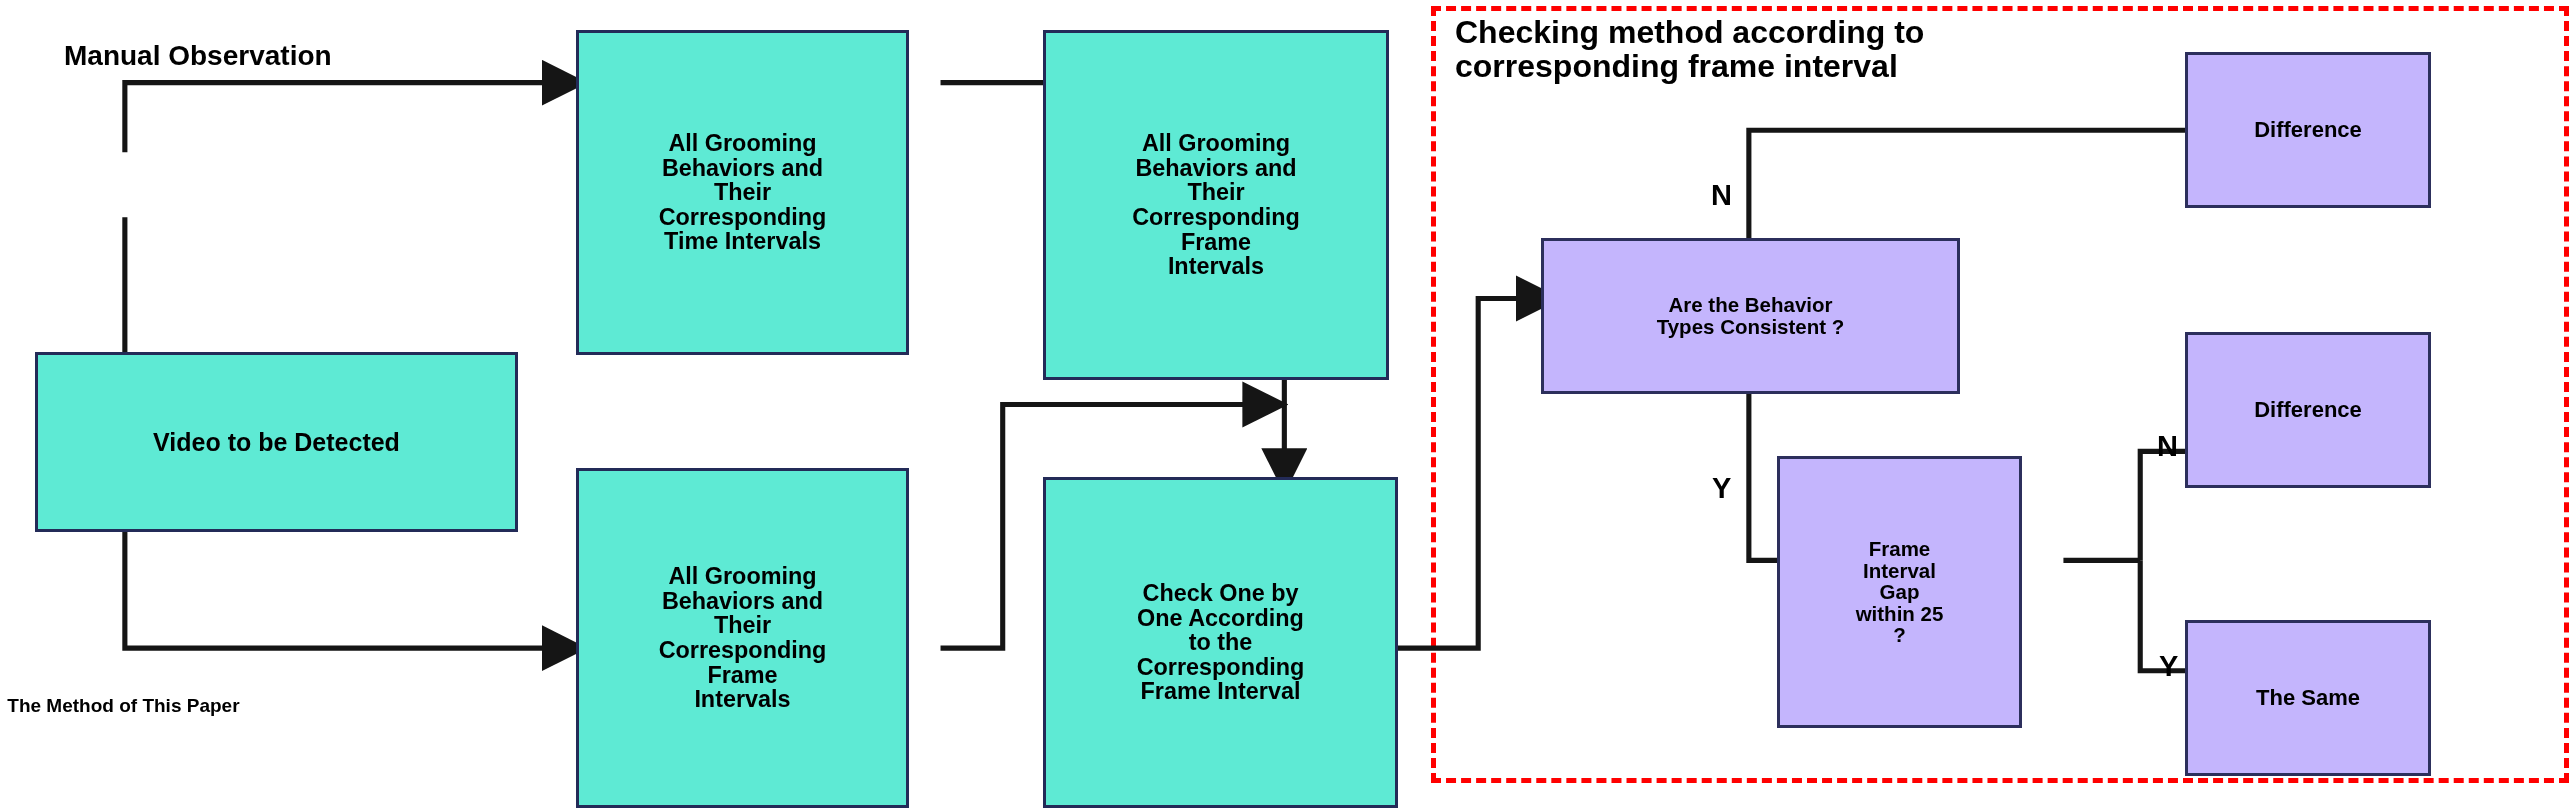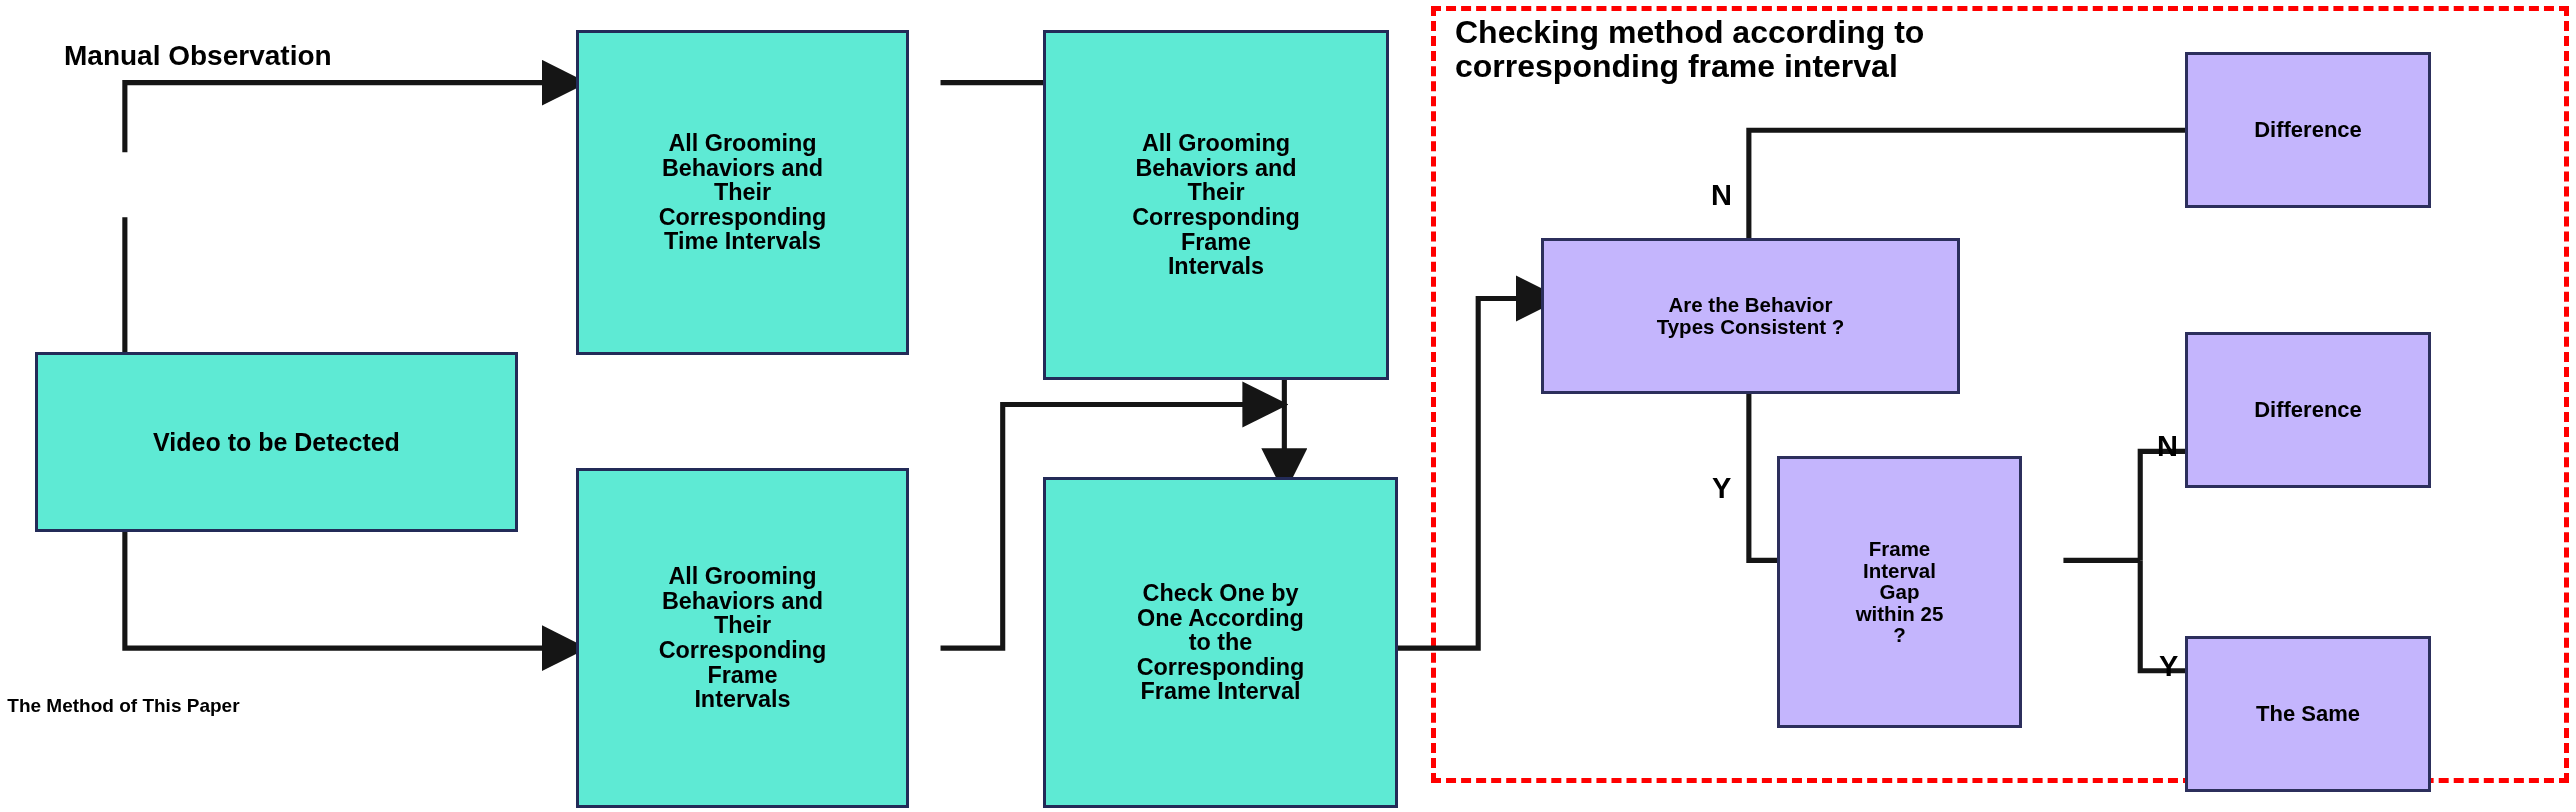--- a/index.html
+++ b/index.html
@@ -150,21 +150,21 @@
   <div class="node red" style="left: 1777px; top: 456px; width: 245px; height: 272px; font-size: 20.5px;">Frame
 Interval
 Gap
 within 25
 ?</div>
 
   <div class="node red" style="left: 2185px; top: 52px; width: 246px; height: 156px; font-size: 22px;">Difference</div>
 
   <div class="node red" style="left: 2185px; top: 332px; width: 246px; height: 156px; font-size: 22px;">Difference</div>
 
-  <div class="node red" style="left: 2185px; top: 620px; width: 246px; height: 156px; font-size: 22px; margin-top: 16px;">The Same</div>
+  <div class="node red" style="left: 2185px; top: 620px; width: 246px; height: 156px; font-size: 22px;">The Same</div>
 
   <div class="region-title" style="left:1455px; top:14.6px; font-size:32px;">Checking method according to
 corresponding frame interval</div>
 
   <div class="plain-label" style="left:64px; top:40px; font-size:28px;">Manual Observation</div>
 
   <div class="plain-label" style="left:7.3px; top:662px; font-size:19px;margin-top:33px;">The Method of This Paper</div>
 
   <div class="edge-label" style="left:1711px; top:179px; font-size:29px;">N</div>
 

